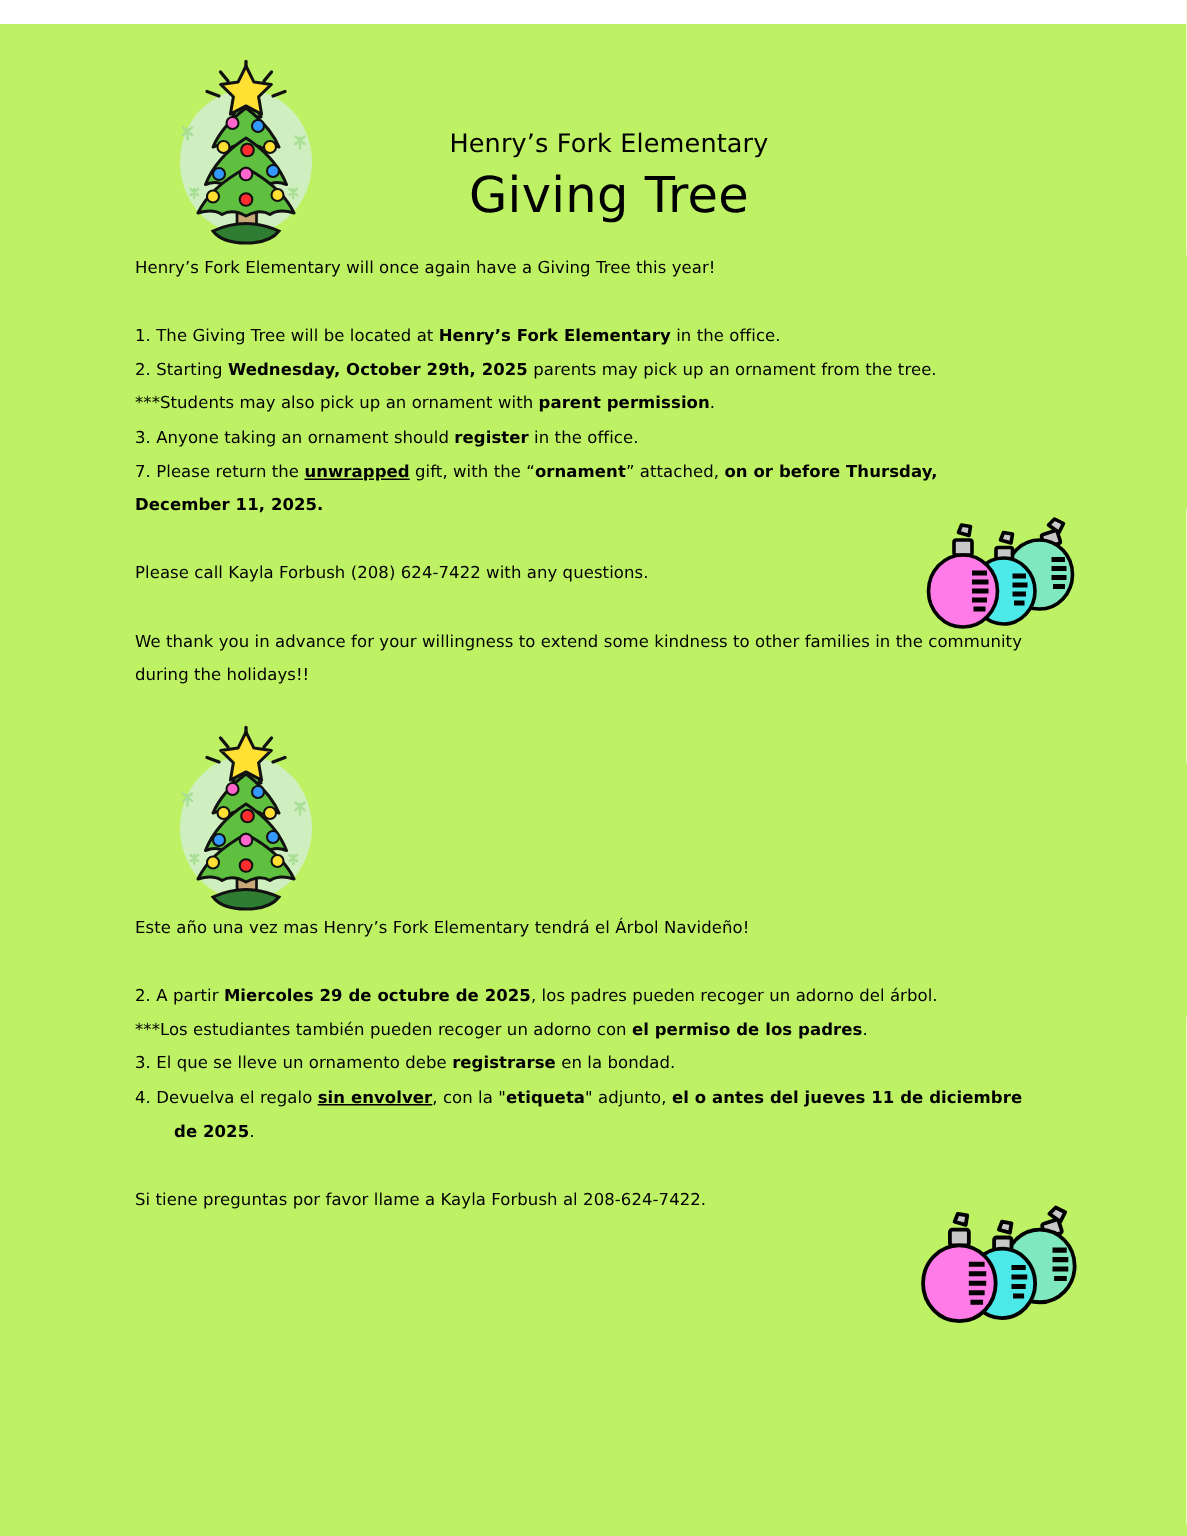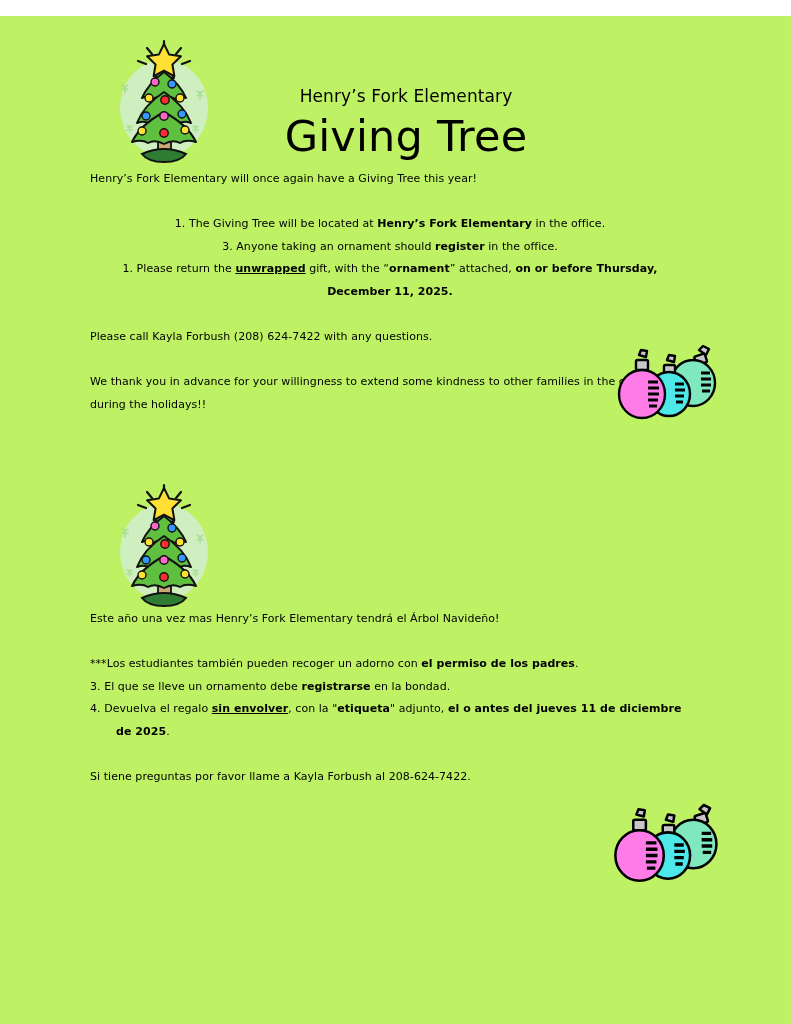--- a/index.html
+++ b/index.html
@@ -35,21 +35,21 @@
   .title-wrap {
     position: absolute;
     text-align: center;
   }
   .school-line {
     font-size: 17px;
     letter-spacing: 0.1px;
     line-height: 1.25;
   }
   .big-title {
-    font-size: 43px;
+    font-size: 33px;
     line-height: 1.3;
     letter-spacing: 0.2px;
     margin-top: 2px;
   }
 
   
   .body-text {
     position: absolute;
     left: 90px;
     width: 600px;
@@ -61,21 +61,20 @@
     margin: 0;
   }
   .gap {
     height: 22.6px;
   }
   b, .b { font-weight: bold; }
   u, .u { }
 
   .list-en p {
     margin: 0;
-    text-align: center;
   }
   .list-es {
     margin: 0;
   }
   .li-es {
     padding-left: 26px;
     text-indent: -26px;
     margin: 0;
   }
   .li-es.stars {
@@ -140,22 +139,24 @@
       <div class="school-line">Henry’s Fork Elementary</div>
       <div class="big-title">Giving Tree</div>
     </div>
   </div>
 
   <div class="body-text" style="top:152px;">
     <p class="para">Henry’s Fork Elementary will once again have a Giving Tree this year!</p>
     <div class="gap"></div>
     <div class="list-en">
       <p><span>1. The Giving Tree will be located at </span><b>Henry’s Fork Elementary</b><span> in the office.</span></p>
+      <p><span>2. Starting </span><b>Wednesday, October 29th, 2025</b><span> parents may pick up an ornament from the tree.</span></p>
+      <p><span>***Students may also pick up an ornament with </span><b>parent permission</b><span>.</span></p>
       <p><span>3. Anyone taking an ornament should </span><b>register</b><span> in the office.</span></p>
-      <p><span>1. Please return the </span><b><u>unwrapped</u></b><span> gift, with the “</span><b>ornament</b><span>” attached, </span><b>on or before Thursday, December 11, 2025.</b></p>
+      <p><span>7. Please return the </span><b><u>unwrapped</u></b><span> gift, with the “</span><b>ornament</b><span>” attached, </span><b>on or before Thursday, December 11, 2025.</b></p>
     </div>
     <div class="gap"></div>
     <p class="para">Please call Kayla Forbush (208) 624-7422 with any questions.</p>
     <div class="gap"></div>
     <p class="para">We thank you in advance for your willingness to extend some kindness to other families in the community during the holidays!!</p>
   </div>
 
   <div class="ornaments" style="left:617px; top:330px;">
     <svg width="104" height="76" viewBox="0 0 104 76" aria-hidden="true">
       <g stroke="#000" stroke-width="2.4" stroke-linejoin="round">
@@ -221,20 +222,21 @@
     </div>
 
     <div class="title-wrap" style="left:196px; top:492px; width:420px;">
     </div>
   </div>
 
   <div class="body-text" style="top:592px; width:605px;">
     <p class="para">Este año una vez mas Henry’s Fork Elementary tendrá el Árbol Navideño!</p>
     <div class="gap"></div>
     <div class="list-es">
+      <p class="li-es"><span>2. A partir </span><b>Miercoles 29 de octubre de 2025</b><span>, los padres pueden recoger un adorno del árbol.</span></p>
       <p class="li-es stars"><span>***Los estudiantes también pueden recoger un adorno con </span><b>el permiso de los padres</b><span>.</span></p>
       <p class="li-es"><span>3. El que se lleve un ornamento debe </span><b>registrarse</b><span> en la bondad.</span></p>
       <p class="li-es"><span>4. Devuelva el regalo </span><b><u>sin envolver</u></b><span>, con la "</span><b>etiqueta</b><span>" adjunto, </span><b>el o antes del jueves 11 de diciembre de 2025</b><span>.</span></p>
     </div>
     <div class="gap"></div>
     <p class="para">Si tiene preguntas por favor llame a Kayla Forbush al 208-624-7422.</p>
     <div class="gap"></div>
   </div>
 
   <div class="ornaments" style="left:613px; top:789px;">

